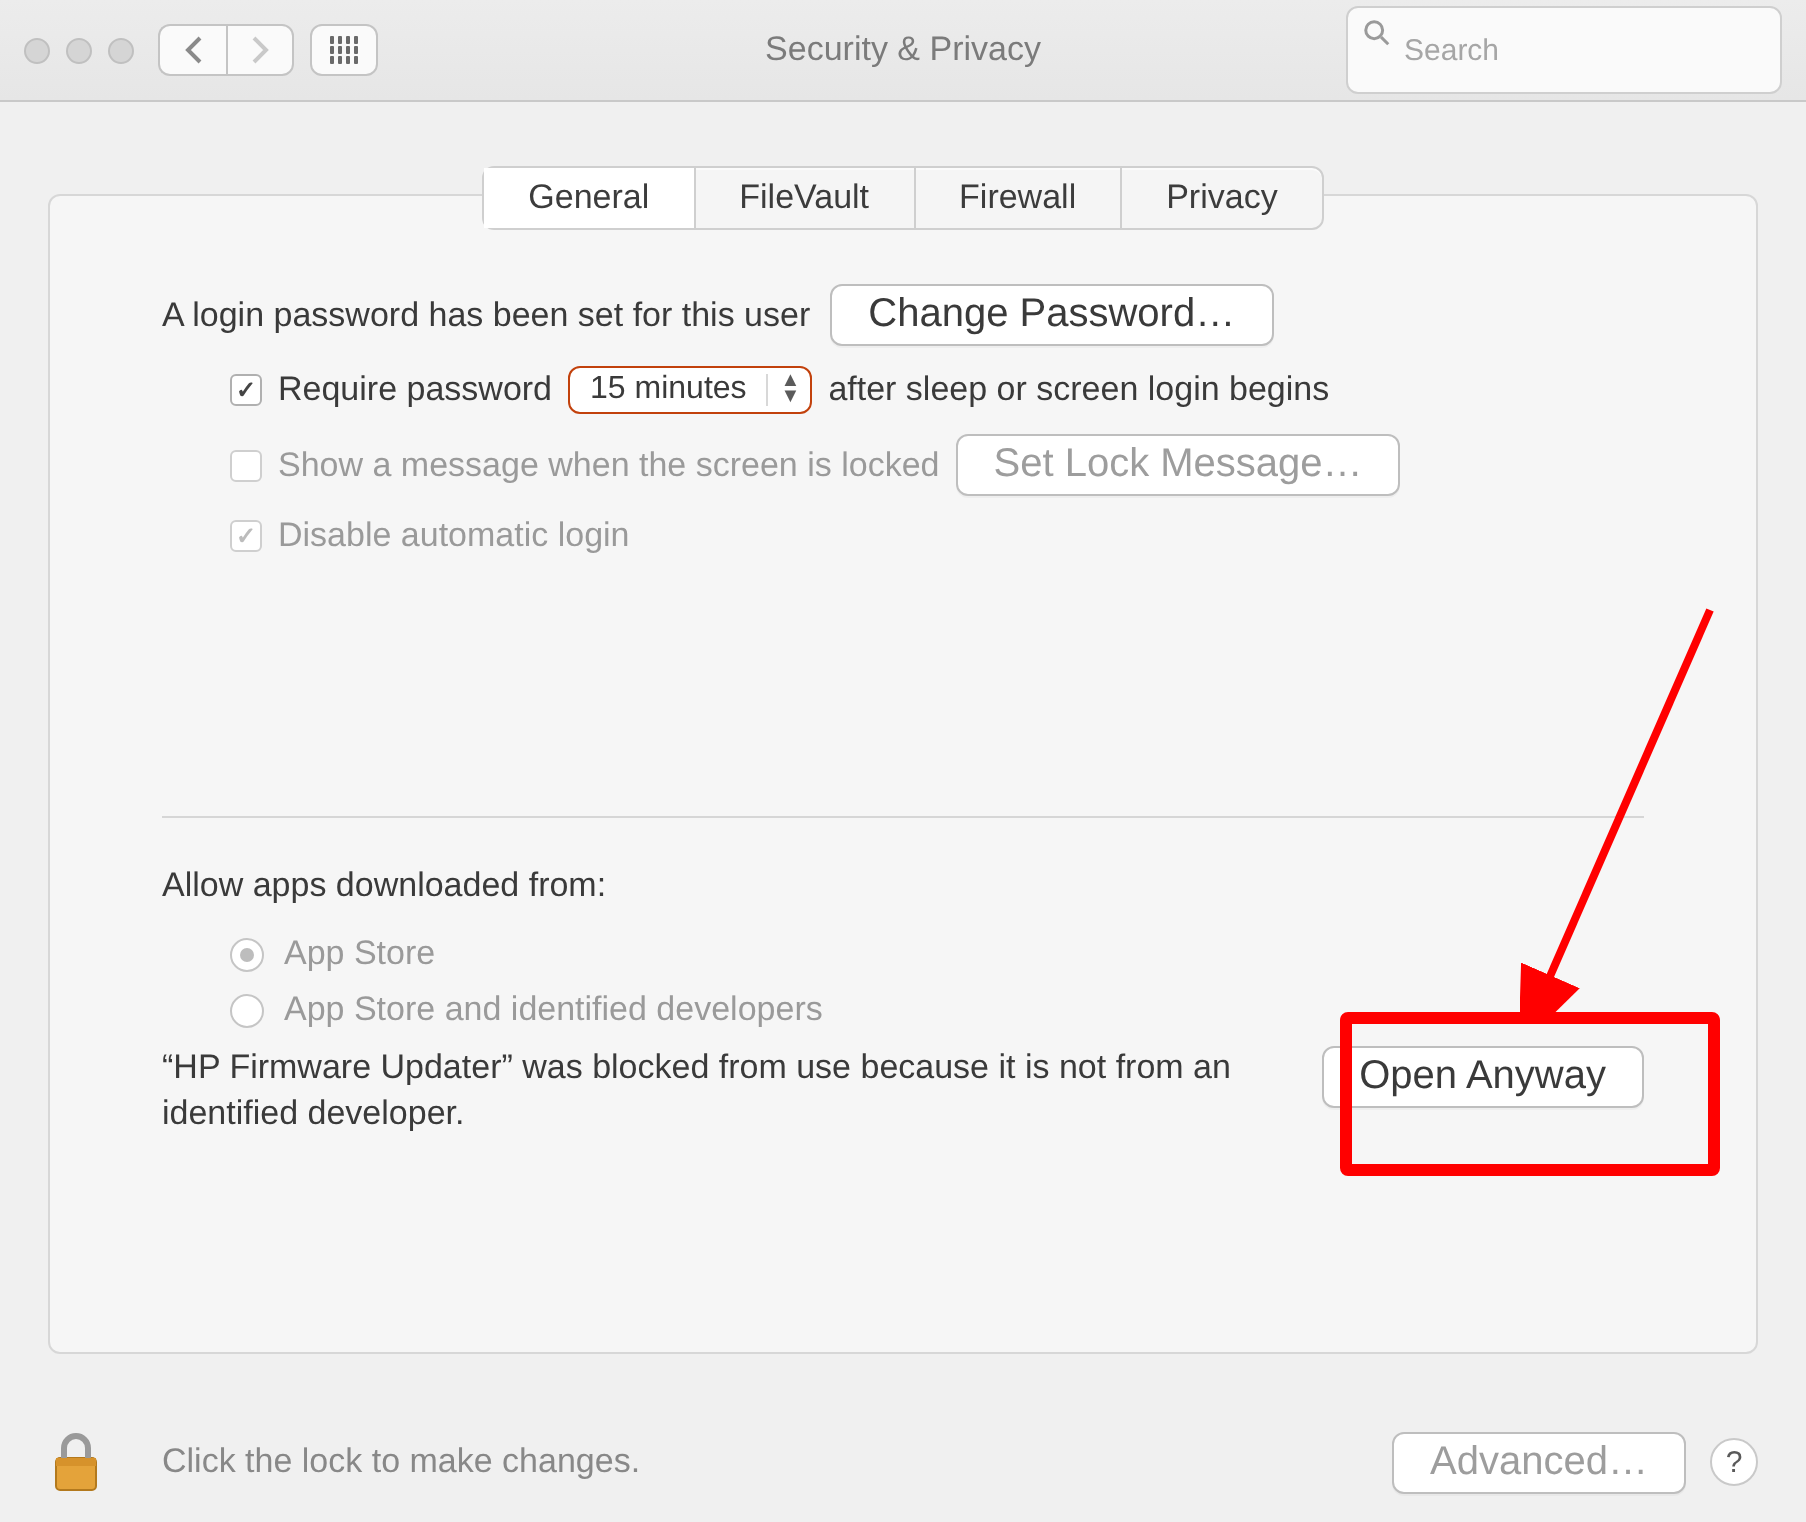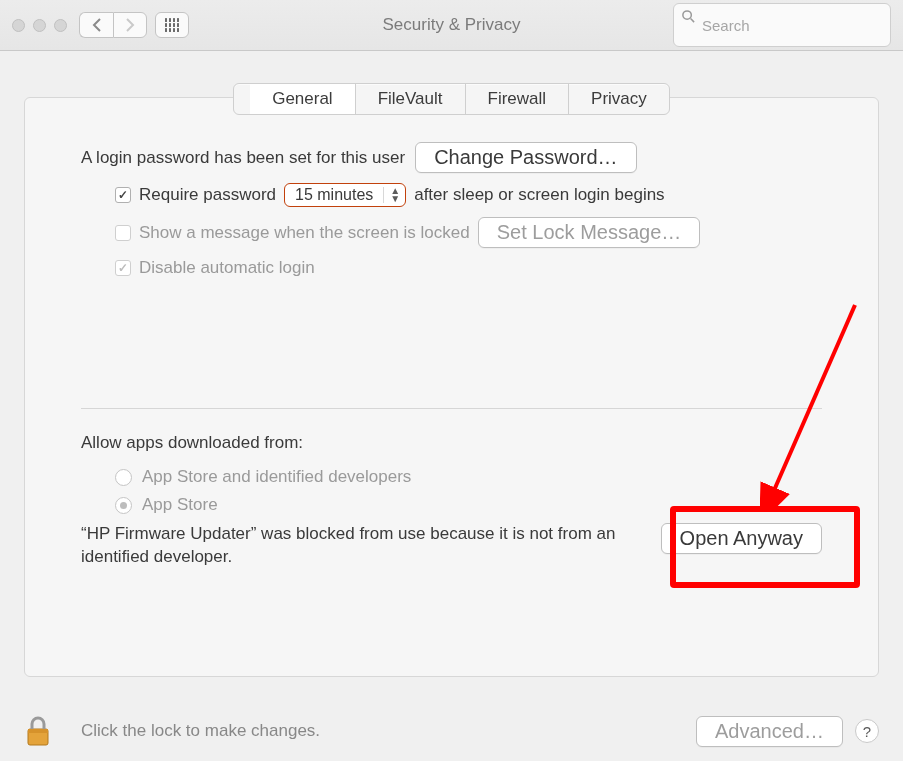--- a/index.html
+++ b/index.html
@@ -88,21 +88,20 @@
     position: absolute;
     top: -15px; left: 0; right: 0;
     display: flex; justify-content: center;
   }
   .tab-row {
     display: flex;
     background: #f5f5f5;
     border: 1px solid #cfcfcf;
     border-radius: 6px;
     box-shadow: 0 1px 0 rgba(255,255,255,0.6) inset;
-    padding-left: 16px;
   }
   .tab {
     padding: 5px 22px;
     font-size: 17px;
     color: #3c3c3c;
     border-right: 1px solid #cfcfcf;
     cursor: default;
   }
   .tab:last-child { border-right: none; }
   .tab.active { background: #ffffff; }
@@ -289,26 +288,26 @@
         <span class="chk checked"></span>
         <span>Disable automatic login</span>
       </div>
     </div>
 
     <hr class="hr">
 
     <div class="section-label">Allow apps downloaded from:</div>
 
     <div class="radio-row">
+      <span class="radio sel"></span>
+      <span>App Store</span>
+    </div>
+    <div class="radio-row">
       <span class="radio"></span>
       <span>App Store and identified developers</span>
-    </div>
-    <div class="radio-row">
-      <span class="radio sel"></span>
-      <span>App Store</span>
     </div>
 
     <div class="blocked-row">
       <div class="blocked-text">“HP Firmware Updater” was blocked from use because it is not from an identified developer.</div>
       <button class="btn">Open Anyway</button>
     </div>
 
   </div>
 </div>
 

